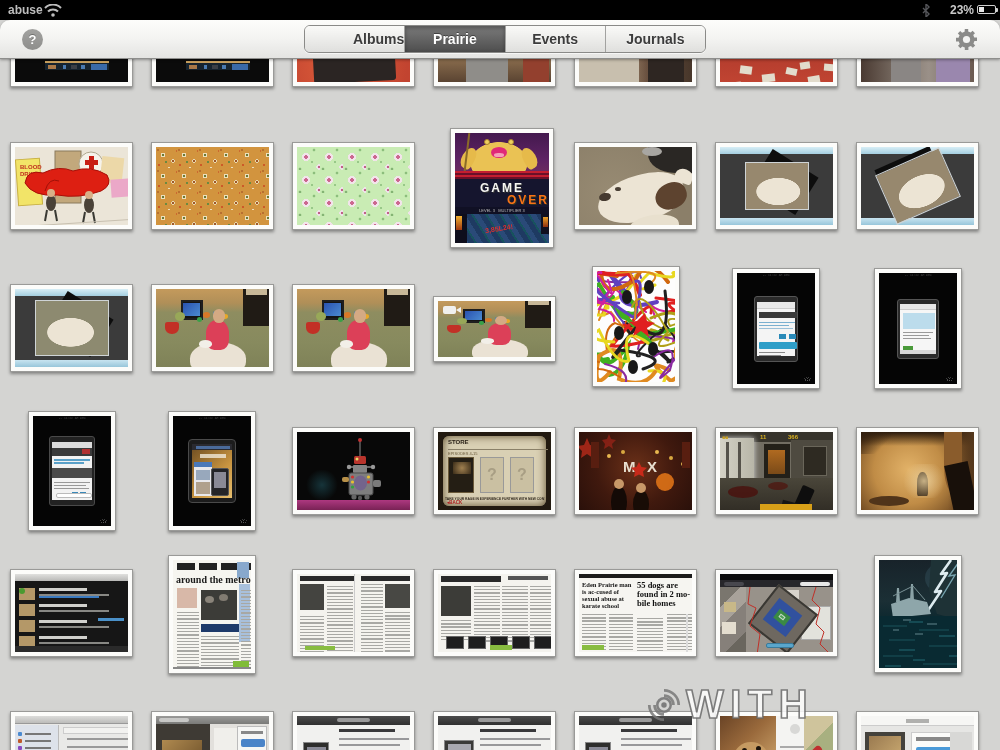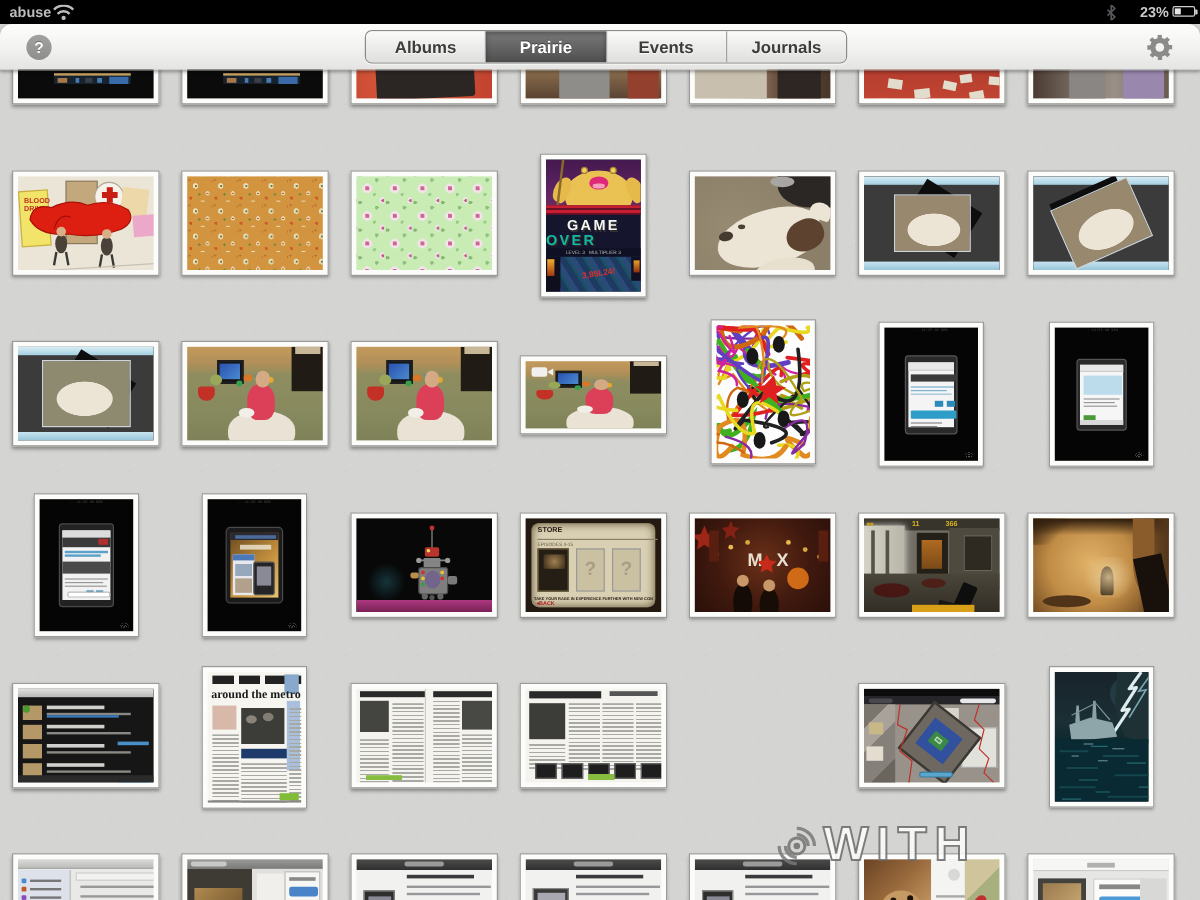--- a/index.html
+++ b/index.html
@@ -14,21 +14,21 @@
   box-shadow:0 1px 3px rgba(0,0,0,.35); }
 #help { position:absolute; left:22px; top:9px; width:21px; height:21px; border-radius:50%;
   background:linear-gradient(180deg,#a2a2a0,#8e8e8c); color:#fff; font-weight:bold; font-size:13px;
   text-align:center; line-height:21px; text-shadow:0 -1px 0 rgba(0,0,0,.3); }
 #tabs { position:absolute; left:304px; top:5px; width:402px; height:28px; display:flex;
   border:1px solid #8a8a88; border-radius:6px; overflow:hidden;
   box-shadow:0 1px 0 rgba(255,255,255,.6); }
 .seg { flex:1; text-align:center; font-size:14px; font-weight:bold; color:#3c3c3c; line-height:26px;
   background:linear-gradient(180deg,#fafaf8,#dfdfdd); border-left:1px solid #a2a2a0;
   text-shadow:0 1px 0 rgba(255,255,255,.7); }
-.seg.first { border-left:none; }
+.seg.first { border-left:none;text-align:right; }
 .seg.sel { background:linear-gradient(180deg,#7b7b7b,#4e4e4e); color:#fff; text-shadow:0 -1px 0 rgba(0,0,0,.4);
   box-shadow:inset 0 2px 4px rgba(0,0,0,.35); }
 .t { position:absolute; background:#fcfcfa; border:1px solid #9a9a98; padding:4px;
   box-shadow:0 2px 3px rgba(0,0,0,.38); z-index:5; }
 .p { position:relative; width:100%; height:100%; overflow:hidden; }
 #wm { position:absolute; left:642px; top:682px; z-index:40; display:flex; align-items:center;
   font-size:40px; font-weight:bold; letter-spacing:6.5px; color:rgba(253,253,253,.85);
   -webkit-text-stroke:1.6px rgba(104,104,104,.85); }
 #wm span { transform:scaleY(1); }
 </style></head>
@@ -115,35 +115,35 @@
           <path d="M32 63 L30 74 M40 63 L42 74 M70 65 L68 76 M78 65 L80 76" stroke="#3a3a34" stroke-width="2"></path>
           <path d="M0 80 L123 72 M0 88 L123 80" stroke="#c8c0b0" stroke-width="1"></path>
         </svg></div>
     </div>
     <div class="t" style="left:151px;top:142px;width:123px;height:88px">
       <div class="p" style="background-color:#d2943e;background-image:radial-gradient(circle 1.4px at 7px 8px, #6a7a38 60%, rgba(0,0,0,0) 61%),radial-gradient(circle 3.2px at 7px 8px, #ece0bc 68%, rgba(0,0,0,0) 70%),radial-gradient(circle 1.2px at 17px 14px, #a05828 60%, rgba(0,0,0,0) 61%),radial-gradient(circle 2.6px at 17px 14px, #e8d8b0 68%, rgba(0,0,0,0) 70%),radial-gradient(circle 2px at 3px 18px, #cc5a28 60%, rgba(0,0,0,0) 61%),radial-gradient(circle 1.4px at 13px 22px, #78883e 60%, rgba(0,0,0,0) 61%),radial-gradient(circle 3px at 13px 22px, #ecdebc 68%, rgba(0,0,0,0) 70%),radial-gradient(circle 2px at 21px 4px, #cc6830 60%, rgba(0,0,0,0) 61%),radial-gradient(circle 1.6px at 10px 15px, #6a8a40 60%, rgba(0,0,0,0) 61%),radial-gradient(circle 2.4px at 22px 21px, #d87838 60%, rgba(0,0,0,0) 61%),radial-gradient(circle 1.6px at 2px 3px, #b87030 60%, rgba(0,0,0,0) 61%);background-size:21px 21px"></div>
     </div>
     <div class="t" style="left:292px;top:142px;width:123px;height:88px">
       <div class="p" style="background-color:#c9ecb4;background-image:radial-gradient(circle 3px at 9px 10px, #cc6890 62%, rgba(0,0,0,0) 63%),radial-gradient(circle 6px at 9px 10px, #f2e4ea 66%, rgba(0,0,0,0) 68%),radial-gradient(circle 1.8px at 22px 20px, #c06088 62%, rgba(0,0,0,0) 63%),radial-gradient(circle 4px at 22px 20px, #eee2e8 66%, rgba(0,0,0,0) 68%),radial-gradient(circle 2.6px at 17px 3px, #8cbe7c 60%, rgba(0,0,0,0) 61%),radial-gradient(circle 2.6px at 3px 22px, #84b474 60%, rgba(0,0,0,0) 61%),radial-gradient(circle 2px at 15px 15px, #98c888 60%, rgba(0,0,0,0) 61%);background-size:23px 23px"></div>
     </div>
-    <div class="t" style="left:450px;top:128px;width:89px;height:120px">
+    <div class="t" style="left:450px;top:128px;width:104px;height:120px">
       <div class="p" style="background:#15152e">
         <div style="position:absolute;left:0;top:0;width:100%;height:38px;overflow:hidden;background:linear-gradient(180deg,#44194e,#5e2364 70%,#6a2a60)">
           <div style="position:absolute;left:14px;top:8px;width:60px;height:40px;background:radial-gradient(ellipse at 50% 55%,#eac254 66%,rgba(0,0,0,0) 68%)"></div>
           <div style="position:absolute;left:7px;top:14px;width:13px;height:22px;background:#e6ba4a;border-radius:60% 60% 30% 60%;transform:rotate(30deg)"></div>
           <div style="position:absolute;left:68px;top:14px;width:13px;height:22px;background:#e6ba4a;border-radius:60% 60% 60% 30%;transform:rotate(-30deg)"></div>
           <div style="position:absolute;left:36px;top:14px;width:16px;height:11px;background:#e02878;border-radius:50%"></div>
           <div style="position:absolute;left:39px;top:20px;width:10px;height:4px;background:#f4a0b8;border-radius:40%"></div>
           <div style="position:absolute;left:29px;top:6px;width:6px;height:6px;background:#f0d060;border-radius:50%;border:1px solid #a8832a"></div>
           <div style="position:absolute;left:53px;top:6px;width:6px;height:6px;background:#f0d060;border-radius:50%;border:1px solid #a8832a"></div>
           <div style="position:absolute;left:11px;top:0px;width:2px;height:38px;background:#8a6a28;transform:rotate(7deg)"></div>
         </div>
         <div style="position:absolute;left:0;top:38px;width:100%;height:8px;background:repeating-linear-gradient(180deg,#c41e30 0 2.5px,#6a1028 2.5px 4px)"></div>
         <div class="px" style="position:absolute;left:0;top:48px;width:100%;text-align:center;font-size:12px;font-weight:bold;color:#f6f6f2;letter-spacing:2px;text-shadow:1px 1px 0 #333">GAME</div>
-        <div class="px" style="position:absolute;left:0;top:60px;width:100%;text-align:left;font-size:12px;font-weight:bold;color:#14b8a6;letter-spacing:2px;text-shadow:1px 1px 0 #332">OVER</div>
+        <div class="px" style="position:absolute;left:0;top:60px;width:100%;text-align:right;font-size:12px;font-weight:bold;color:#f97316;letter-spacing:2px;text-shadow:1px 1px 0 #332">OVER</div>
         <div style="position:absolute;left:0;top:74px;width:100%;height:7px;background:#101024;color:#bbb;font-size:4px;text-align:center;line-height:7px;font-family:'Liberation Sans'">LEVEL&nbsp;3&nbsp;&nbsp;&nbsp;MULTIPLIER&nbsp;3</div>
         <div style="position:absolute;left:0;top:81px;width:100%;height:39px;background:repeating-linear-gradient(58deg,#2a4a78 0 5px,#1e3a62 5px 10px,#17525e 10px 12px)"></div>
         <div style="position:absolute;left:12px;top:92px;width:64px;text-align:center;font-size:7px;font-weight:bold;color:#d83030;transform:rotate(-9deg);font-family:'Liberation Sans'">3,85L24!</div>
         <div style="position:absolute;left:0;top:81px;width:12px;height:39px;background:#0e0e1c"></div>
         <div style="position:absolute;left:1px;top:83px;width:6px;height:14px;background:linear-gradient(180deg,#f0b030,#a03810)"></div>
         <div style="position:absolute;right:0;top:81px;width:8px;height:20px;background:#101020"></div>
         <div style="position:absolute;right:1px;top:84px;width:5px;height:10px;background:linear-gradient(180deg,#e8a028,#903010)"></div>
       </div>
     </div>
     <div class="t" style="left:574px;top:142px;width:123px;height:88px">
@@ -529,20 +529,33 @@
         <div style="position:absolute;left:92px;top:12px;width:26px;height:56px;background:repeating-linear-gradient(180deg,#a8a8a4 0 1.3px,rgba(0,0,0,0) 1.3px 3.2px)"></div>
         <div style="position:absolute;left:3px;top:46px;width:30px;height:22px;background:repeating-linear-gradient(180deg,#a8a8a4 0 1.3px,rgba(0,0,0,0) 1.3px 3.2px)"></div>
         <div style="position:absolute;left:8px;bottom:3px;width:18px;height:13px;background:#1e1e1e;border:1px solid #666"></div>
         <div style="position:absolute;left:30px;bottom:3px;width:18px;height:13px;background:#1e1e1e;border:1px solid #666"></div>
         <div style="position:absolute;left:52px;bottom:3px;width:18px;height:13px;background:#1e1e1e;border:1px solid #666"></div>
         <div style="position:absolute;left:74px;bottom:3px;width:18px;height:13px;background:#1e1e1e;border:1px solid #666"></div>
         <div style="position:absolute;left:96px;bottom:3px;width:18px;height:13px;background:#1e1e1e;border:1px solid #666"></div>
         <div style="position:absolute;left:52px;bottom:2px;width:22px;height:5px;background:#88bc40"></div>
       </div>
     </div>
+    <div class="t" style="left:574px;top:569px;width:123px;height:88px">
+      <div class="p" style="background:#f6f5f1">
+        <div style="position:absolute;left:0;top:0;width:100%;height:4px;background:#1c1c1c"></div>
+        <div style="position:absolute;left:3px;top:7px;width:50px;font-size:6.5px;font-weight:bold;color:#161616;line-height:7px;font-family:'Liberation Serif'">Eden Prairie man is ac-cused of sexual abuse at karate school</div>
+        <div style="position:absolute;left:58px;top:7px;width:58px;font-size:8.5px;font-weight:bold;color:#111;line-height:9px;font-family:'Liberation Serif'">55 dogs are found in 2 mo-bile homes</div>
+        <div style="position:absolute;left:3px;top:40px;width:24px;height:44px;background:repeating-linear-gradient(180deg,#a8a8a4 0 1.3px,rgba(0,0,0,0) 1.3px 3.2px)"></div>
+        <div style="position:absolute;left:30px;top:40px;width:24px;height:44px;background:repeating-linear-gradient(180deg,#a8a8a4 0 1.3px,rgba(0,0,0,0) 1.3px 3.2px)"></div>
+        <div style="position:absolute;left:58px;top:44px;width:26px;height:40px;background:repeating-linear-gradient(180deg,#a8a8a4 0 1.3px,rgba(0,0,0,0) 1.3px 3.2px)"></div>
+        <div style="position:absolute;left:88px;top:40px;width:28px;height:44px;background:repeating-linear-gradient(180deg,#a8a8a4 0 1.3px,rgba(0,0,0,0) 1.3px 3.2px)"></div>
+        <div style="position:absolute;left:3px;bottom:2px;width:22px;height:5px;background:#88bc40"></div>
+        <div style="position:absolute;right:4px;top:40px;width:2px;height:40px;background:#ddd"></div>
+      </div>
+    </div>
     <div class="t" style="left:715px;top:569px;width:123px;height:88px">
       <div class="p" style="background:#98928a">
         <div style="position:absolute;left:0;top:0;width:100%;height:6px;background:#0c0c0c"></div>
         <div style="position:absolute;left:0;top:6px;width:100%;height:7px;background:#26262a"></div>
         <div style="position:absolute;right:3px;top:7.5px;width:30px;height:4px;background:#e8e8e8;border-radius:2px"></div>
         <div style="position:absolute;left:4px;top:7.5px;width:20px;height:4px;background:#48484e;border-radius:2px"></div>
         <div style="position:absolute;left:0;top:13px;width:26px;height:75px;background:linear-gradient(135deg,#7a766e 0 20%,#a8a29a 20% 40%,#86807a 40% 70%,#6a665e 70%)"></div>
         <div style="position:absolute;left:4px;top:28px;width:12px;height:10px;background:#c8b888"></div>
         <div style="position:absolute;left:2px;top:48px;width:14px;height:12px;background:#e4ddcf"></div>
         <div style="position:absolute;right:2px;top:32px;width:30px;height:34px;background:#e2e2dc;border:1px solid #aaa"></div>

